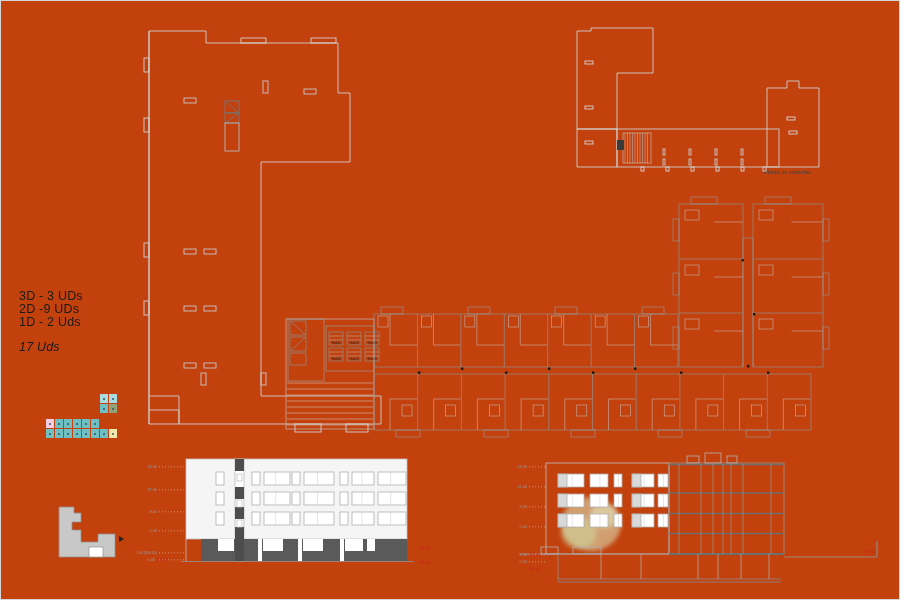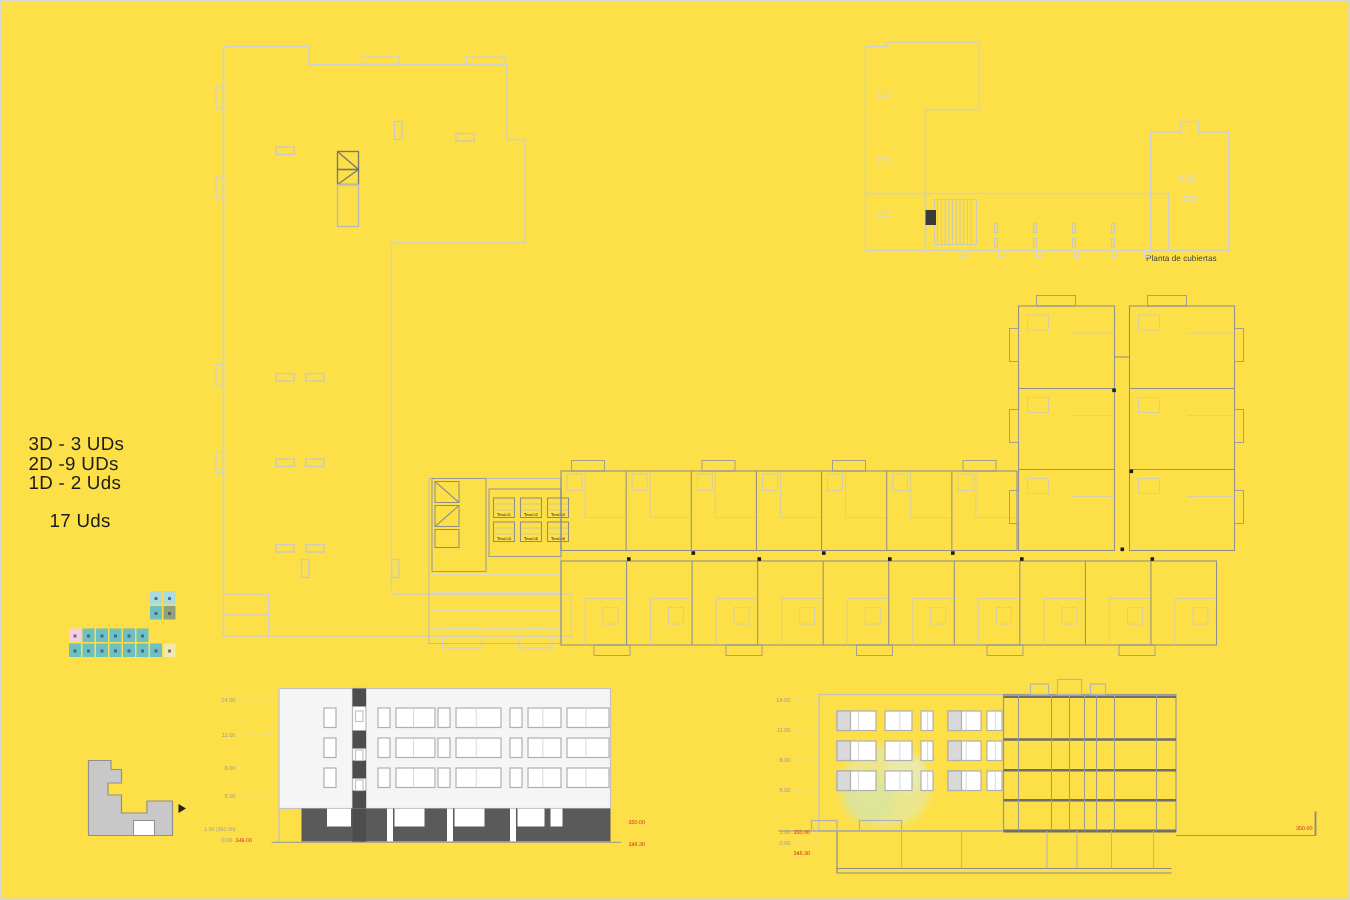--- a/index.html
+++ b/index.html
@@ -1,20 +1,20 @@
 <!DOCTYPE html>
 <html><head>
 <meta charset="utf-8">
 <style>
   html,body{margin:0;padding:0;background:#fff;}
-  .sheet{position:relative;width:900px;height:600px;background:#fde047;border:1px solid #d6d6d6;
+  .sheet{position:relative;width:900px;height:600px;background:#c2410c;border:1px solid #d6d6d6;
          box-sizing:border-box;font-family:"Liberation Sans",sans-serif;overflow:hidden;}
   svg.drawings{position:absolute;left:0;top:0;}
   .legend{position:absolute;left:18px;top:289px;font-size:12.5px;line-height:13px;color:#1b1b1b;letter-spacing:.2px;}
-  .legend .total{margin-top:12px;margin-left:14px;}
+  .legend .total{margin-top:12px;font-style:italic;}
   .keyplan{position:absolute;left:44px;top:393px;width:78px;height:46px;}
   .kp-sq{position:absolute;width:8px;height:9px;}
   .kp-dot{position:absolute;left:3px;top:3.5px;width:2px;height:2px;display:block;}
   text{font-family:"Liberation Sans",sans-serif;}
 </style>
 </head>
 <body>
 
 <div class="sheet">
 

